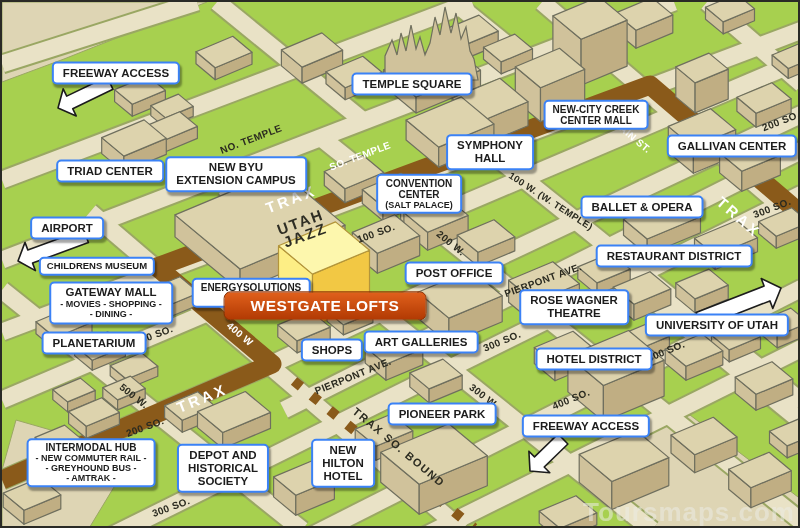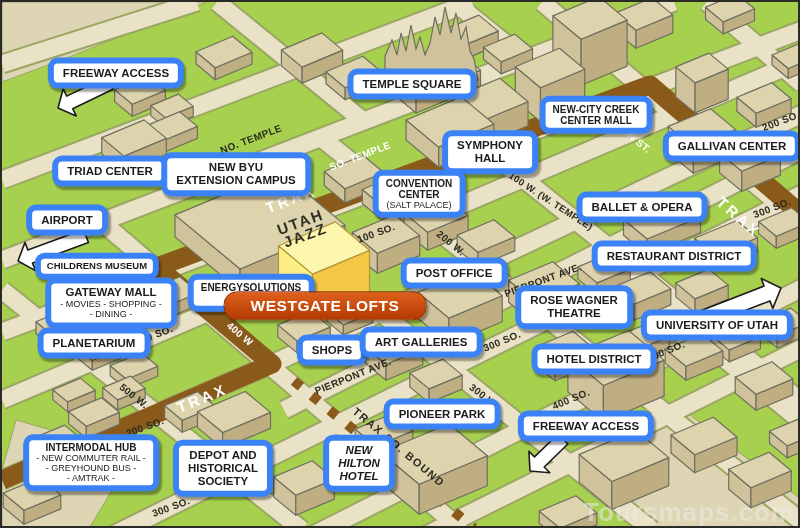--- a/index.html
+++ b/index.html
@@ -8,29 +8,29 @@
          font-family:"Liberation Sans",sans-serif;}
   .stage svg{position:absolute;left:0;top:0;}
   
   .st{position:absolute;white-space:nowrap;font-weight:bold;font-size:10px;color:#2b2b20;
       transform:translate(-50%,-50%) rotate(var(--r,0deg));letter-spacing:.4px;}
   .st.white{color:#ffffff;}
   .st.big{font-size:15px;letter-spacing:3px;}
   .st.bound{font-size:11px;letter-spacing:1.5px;}
   .st.tiny{font-size:9.5px;}
   
-  .pill{position:absolute;transform:translate(-50%,-50%);background:#ffffff;border:6px solid #3b82f6;
-        border-radius:10px;padding:3px 9px;font-weight:bold;font-size:11.5px;color:#1c1c1c;
+  .pill{position:absolute;transform:translate(-50%,-50%);background:#ffffff;border:2px solid #3b82f6;
+        border-radius:5px;padding:3px 9px;font-weight:bold;font-size:11.5px;color:#1c1c1c;
         text-align:center;line-height:1.12;white-space:nowrap;box-shadow:2px 3px 2px rgba(0,0,0,.35);}
   .pill span{display:block;}
-  .pill .sub{font-size:9px;font-weight:normal;}
+  .pill .sub{font-size:9px;font-weight:bold;}
   .pill.small{font-size:9.5px;padding:2px 6px;}
   .pill.med{font-size:10px;padding:2px 7px;}
   .pill.westgate{background:linear-gradient(#e0601c,#b23a03);color:#fff;border:1px solid #8c2e00;
-        font-size:15.5px;letter-spacing:.5px;border-radius:13px;padding:5px 26px;}
+        font-size:15.5px;letter-spacing:.5px;border-radius:7px;padding:5px 26px;}
   .jazz{position:absolute;transform:translate(-50%,-50%) rotate(-20deg);font-weight:bold;
         font-size:15px;color:#2e2e24;text-align:center;line-height:.95;letter-spacing:2px;}
   .jazz span{display:block;}
   .watermark{position:absolute;right:3px;bottom:-2px;font-size:26px;color:rgba(235,235,228,.55);
         letter-spacing:1px;font-weight:bold;}
 </style>
 </head>
 <body>
 
 <div class="stage">
@@ -344,21 +344,21 @@
       <span>HALL</span>
     </div>
   <div class="pill med" style="left:417px;top:192px;">
       <span>CONVENTION</span>
       <span>CENTER</span>
       <span class="sub">(SALT PALACE)</span>
     </div>
   <div class="pill" style="left:640px;top:184px;margin-top:21px;">
       <span>BALLET &amp; OPERA</span>
     </div>
-  <div class="pill" style="left:65px;top:218px;">
+  <div class="pill" style="left:65px;top:226px;">
       <span>AIRPORT</span>
     </div>
   <div class="pill small" style="left:95px;top:264px;">
       <span>CHILDRENS MUSEUM</span>
     </div>
   <div class="pill" style="left:672px;top:254px;">
       <span>RESTAURANT DISTRICT</span>
     </div>
   <div class="pill" style="left:93px;top:301px;margin-left:16px;">
       <span>GATEWAY MALL</span>
@@ -404,20 +404,20 @@
       <span>INTERMODAL HUB</span>
       <span class="sub">- NEW COMMUTER RAIL -</span>
       <span class="sub">- GREYHOUND BUS -</span>
       <span class="sub">- AMTRAK -</span>
     </div>
   <div class="pill" style="left:221px;top:466px;">
       <span>DEPOT AND</span>
       <span>HISTORICAL</span>
       <span>SOCIETY</span>
     </div>
-  <div class="pill" style="left:357px;top:461px;font-style:italic;">
+  <div class="pill" style="left:341px;top:461px;">
       <span>NEW</span>
       <span>HILTON</span>
       <span>HOTEL</span>
     </div>
 
   <div class="watermark">Toursmaps.com</div>
 </div>
 
 </body></html>

